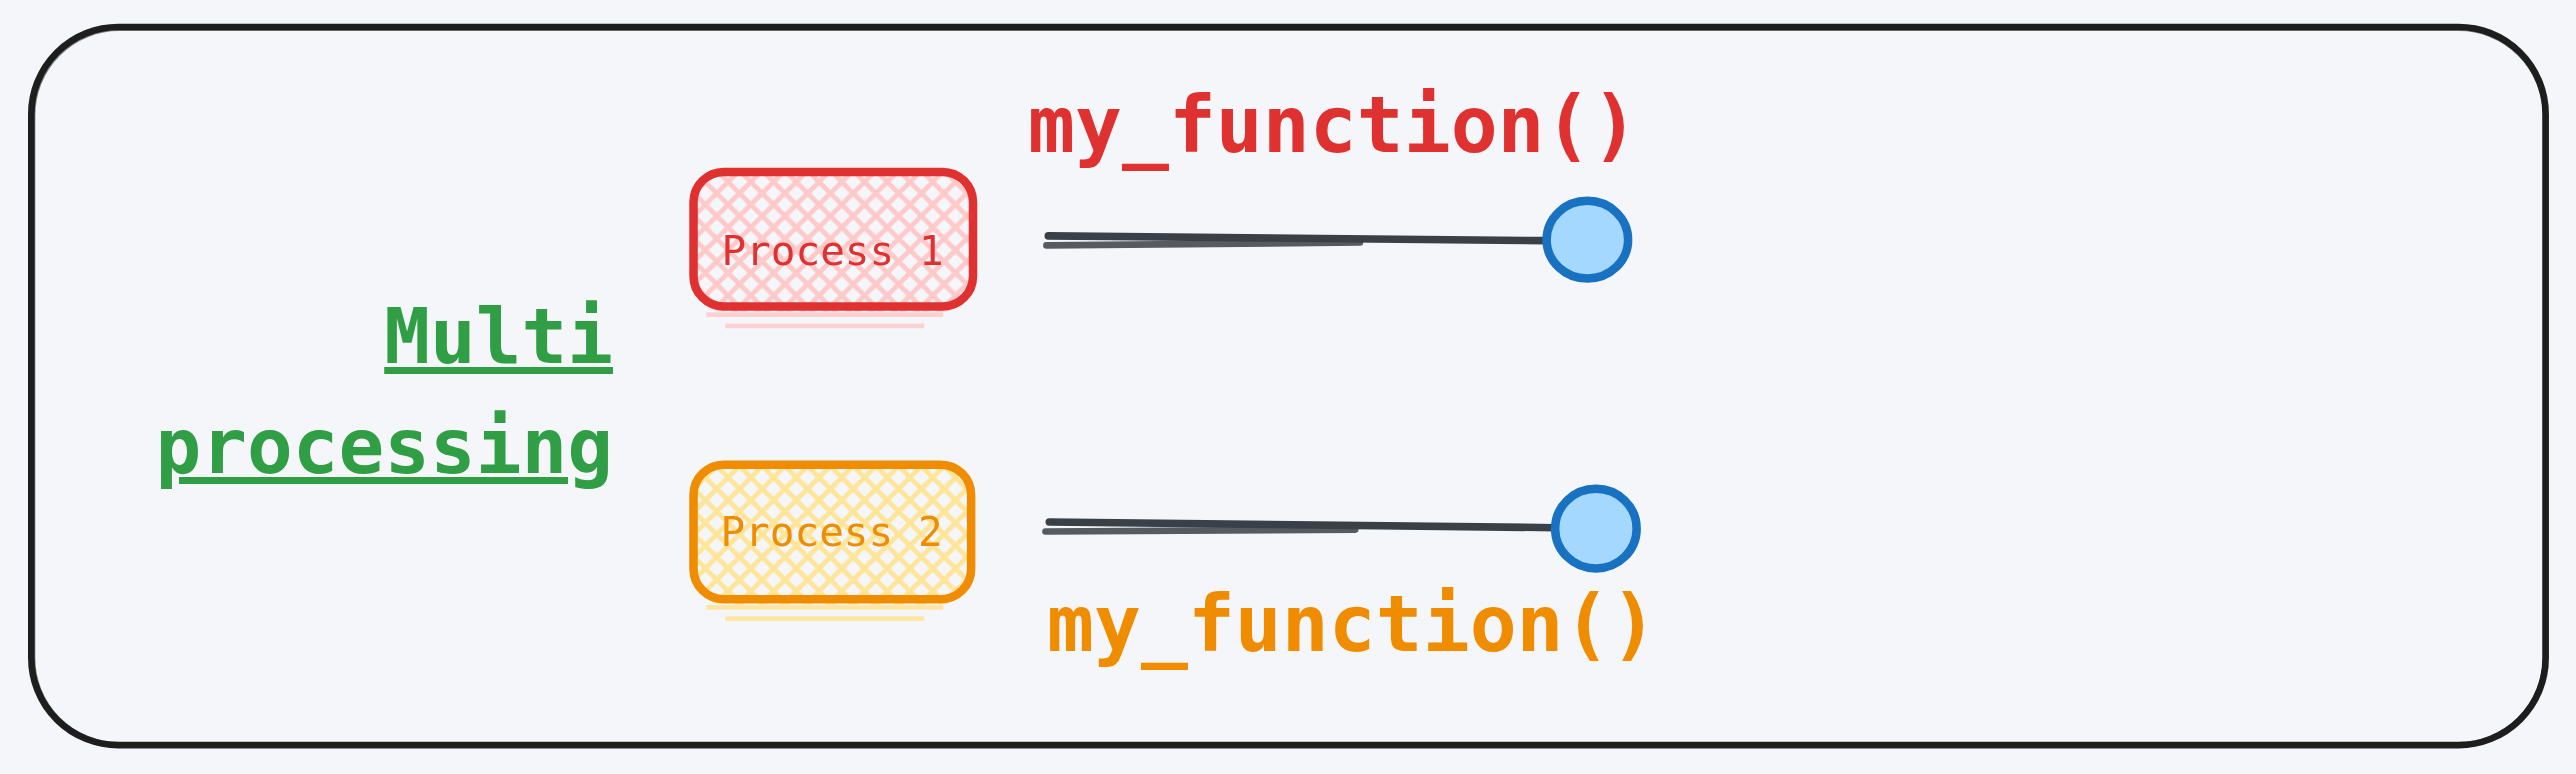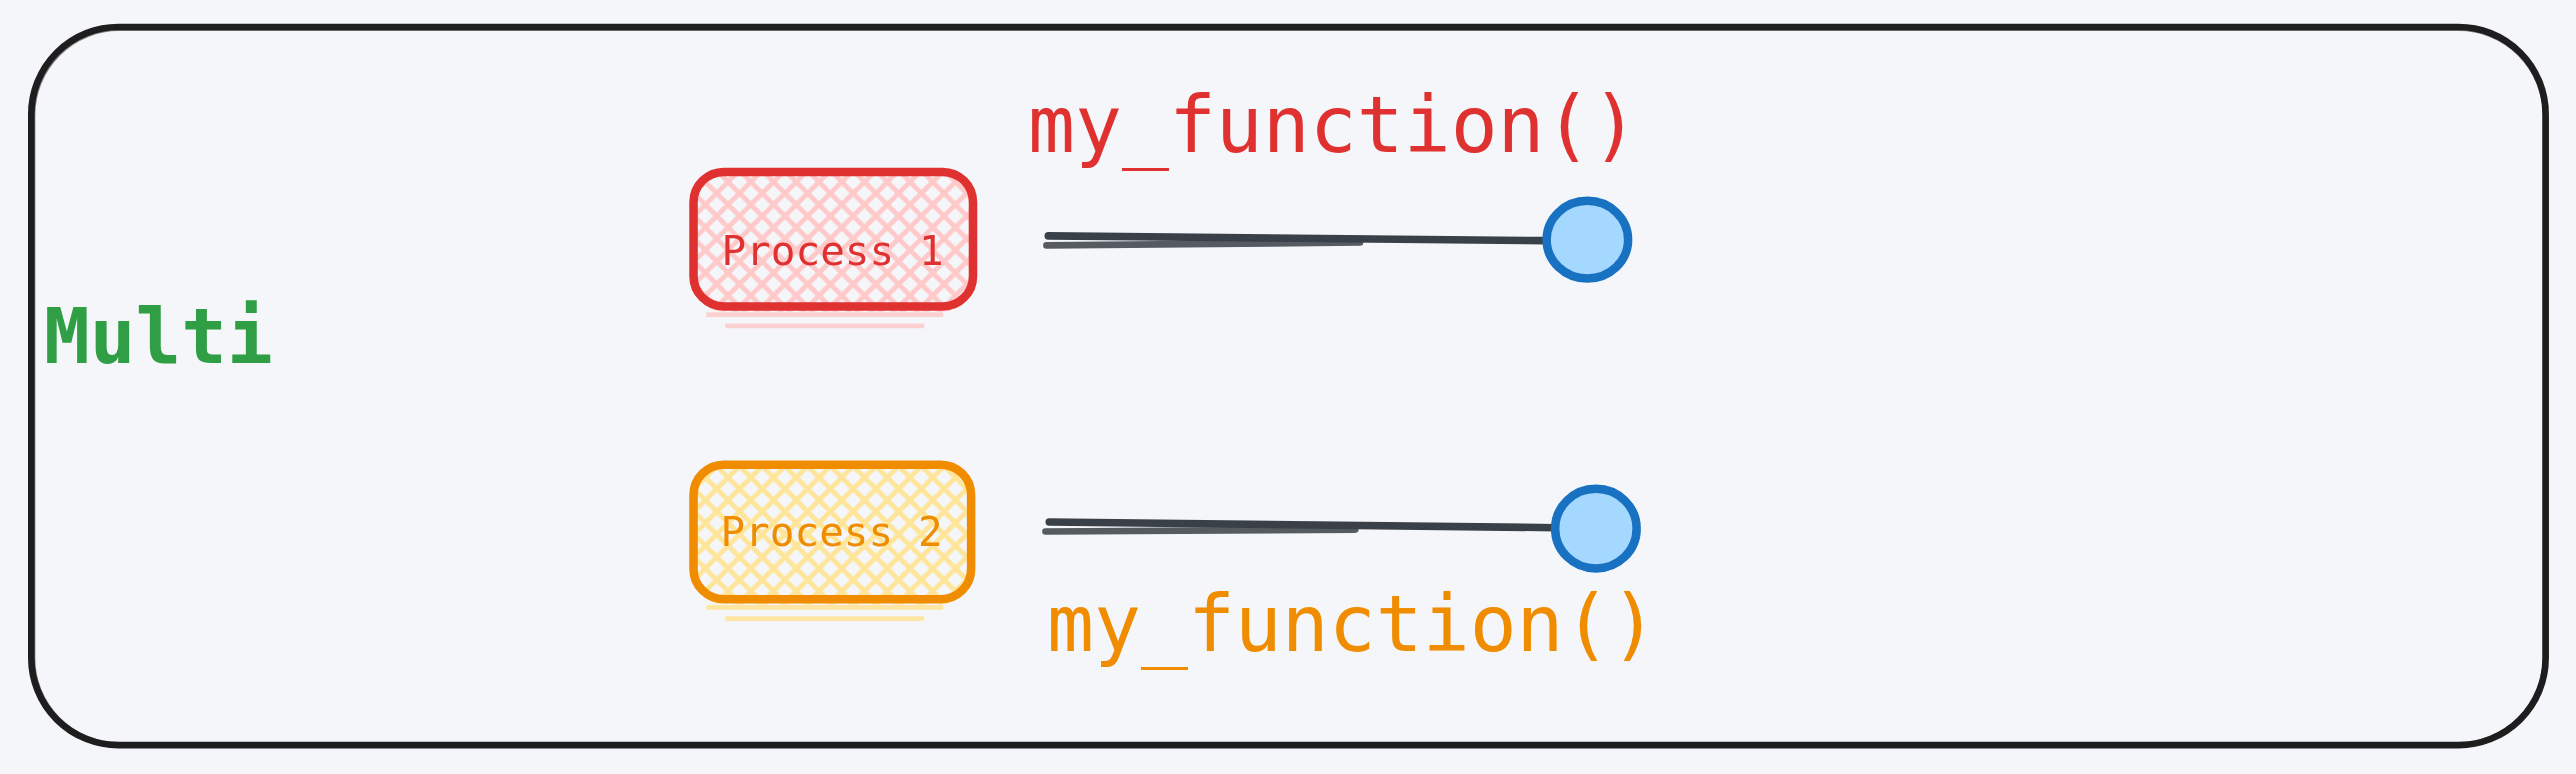--- a/index.html
+++ b/index.html
@@ -25,30 +25,31 @@
   }
   .label {
     position: absolute;
     white-space: nowrap;
     font-family: "DejaVu Sans Mono", "Liberation Mono", monospace;
   }
   .title-label {
     left: 44px;
     top: 282px;
     width: 569px;
-    text-align: left;
+    text-align: right;
     font-size: 76px;
     line-height: 110px;
     font-weight: bold;
     color: #2f9e44;
+    text-decoration: underline;
   }
   .func-label {
     font-size: 78px;
     line-height: 1;
-    font-weight: normal;
+    font-weight: bold;
   }
   .func-label.row1 {
     left: 1028px;
     top: 86px;
     color: #e03131;
   }
   .func-label.row2 {
     left: 1047px;
     top: 585px;
     color: #f08c00;
@@ -117,20 +118,21 @@
 
     <g>
       <line x1="1107" y1="551" x2="1641" y2="557" stroke="#3a4047" stroke-width="8" stroke-linecap="round"></line>
       <line x1="1103" y1="561" x2="1430" y2="559" stroke="#3a4047" stroke-width="7" stroke-linecap="round" opacity="0.85"></line>
       <ellipse cx="1684" cy="558" rx="43" ry="42" fill="#a5d8ff" stroke="#1971c2" stroke-width="9"></ellipse>
     </g>
   </svg>
 
   <div class="label title-label">
     <div>Multi</div>
+    <div>processing</div>
   </div>
 
   <div class="process-box-label row1">Process 1</div>
   <div class="process-box-label row2">Process 2</div>
 
   <div class="label func-label row1">my_function()</div>
   <div class="label func-label row2">my_function()</div>
 
 </div>
 

